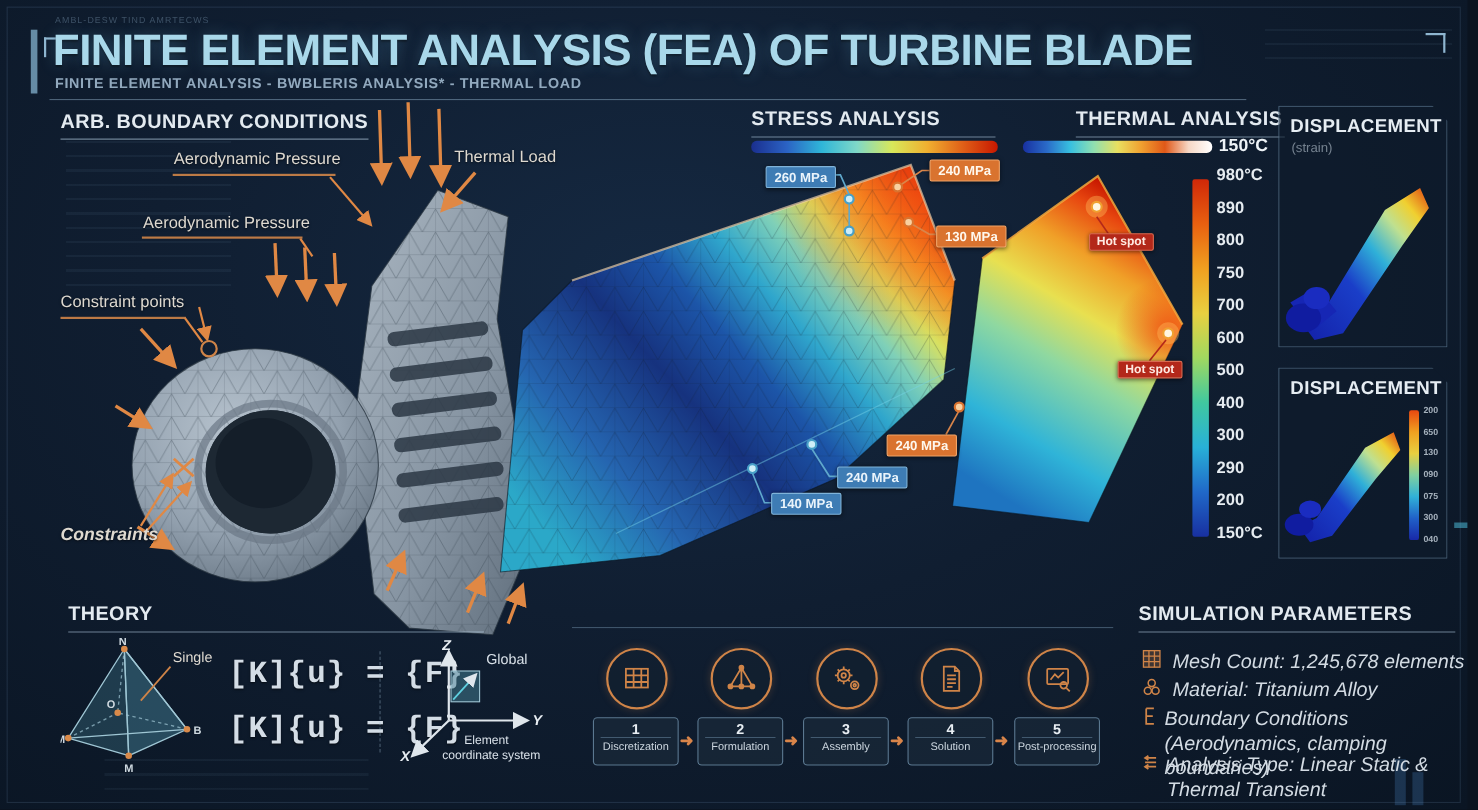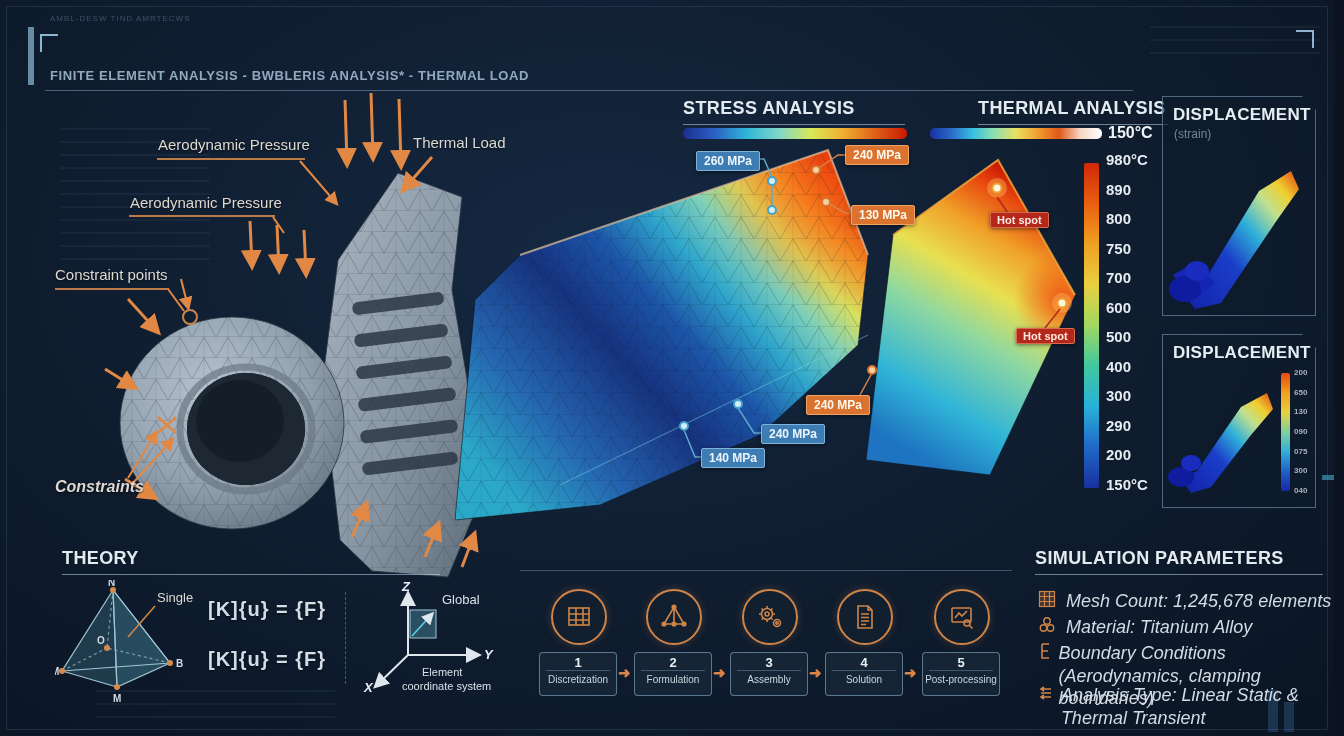--- a/index.html
+++ b/index.html
@@ -35,21 +35,21 @@
   .vscale-bar{position:absolute;left:1084px;top:163px;width:15px;height:325px;border-radius:2px;
     background:linear-gradient(180deg,#d02808,#e86010,#f0a020,#e8d040,#a0d860,#40c8a0,#28b0d8,#2068c8,#1830a0);}
   .vscale-labels{position:absolute;left:1106px;top:152px;height:340px;display:flex;flex-direction:column;justify-content:space-between;}
   .vscale-labels div{font-size:15px;font-weight:bold;color:#e6ecf1;line-height:1;}
   .panel{position:absolute;background:rgba(14,28,44,.62);border:1px solid rgba(160,200,230,.45);
     clip-path:polygon(0 0, calc(100% - 14px) 0, 100% 14px, 100% 100%, 0 100%);text-align:right;}
   .panel-h{position:absolute;left:10px;top:8px;font-size:17px;font-weight:bold;color:#e6edf3;letter-spacing:.3px;}
   .panel-sub{position:absolute;left:11px;top:30px;font-size:12px;color:rgba(200,214,224,.55);}
   .mini-ticks{position:absolute;display:flex;flex-direction:column;justify-content:space-between;}
   .mini-ticks div{font-size:8px;font-weight:bold;color:rgba(205,216,226,.8);line-height:1;}
-  .eq{position:absolute;font-family:Liberation Sans, sans-serif;font-size:20px;font-weight:bold;color:#d4dde6;letter-spacing:1px;
+  .eq{position:absolute;font-family:Liberation Mono, monospace;font-size:28px;font-weight:bold;color:#d4dde6;letter-spacing:1px;
     text-shadow:0 1px 2px rgba(0,0,0,.6);}
   .dashed-v{position:absolute;border-left:1px dashed rgba(160,190,210,.4);}
   .wf-circle{position:absolute;width:52px;height:52px;border:2px solid #cf8448;border-radius:50%;
     background:rgba(20,34,48,.5);display:flex;align-items:center;justify-content:center;box-shadow:0 0 8px rgba(207,132,72,.25);}
   .wf-box{position:absolute;width:76px;height:42px;background:rgba(24,40,56,.78);border:1px solid rgba(150,190,220,.55);
     border-radius:4px;display:flex;flex-direction:column;align-items:center;}
   .wf-num{font-size:13px;font-weight:bold;color:#e8eef3;padding-top:2px;width:85%;text-align:center;
     border-bottom:1px solid rgba(150,190,220,.35);}
   .wf-lab{font-size:10px;color:#ccd6df;padding-top:3px;white-space:nowrap;}
   .wf-arrow{position:absolute;color:#d9854a;font-size:15px;font-weight:bold;}
@@ -72,20 +72,21 @@
   <div class="deco-bar" style="left:1268px;top:690px;width:10px;height:42px"></div>
   <div class="deco-bar" style="left:1284px;top:702px;width:10px;height:30px"></div>
   <div class="cyan-dash" style="left:1322px;top:475px;width:18px;height:5px"></div>
 
   <div class="outer-frame"></div>
   <div class="corner tl"></div>
   <div class="corner tr"></div>
 
   <div class="micro">AMBL-DESW TIND AMRTECWS</div>
   <div class="accent-bar"></div>
+  <div class="title">FINITE ELEMENT ANALYSIS (FEA) OF TURBINE BLADE</div>
   <div class="subtitle">FINITE ELEMENT ANALYSIS - BWBLERIS ANALYSIS* - THERMAL LOAD</div>
   <div class="hline" style="left:45px;top:90px;width:1088px"></div>
 
   <svg class="abs" style="left:0;top:85px" width="1160" height="505" viewBox="0 0 1160 505">
     <defs>
       <pattern id="triG" width="24" height="21" patternUnits="userSpaceOnUse">
         <path d="M0,21 L12,0 L24,21 Z" fill="none" stroke="rgba(55,68,80,.85)" stroke-width=".7"></path>
         <path d="M12,0 L12,21" stroke="rgba(55,68,80,.5)" stroke-width=".5"></path>
       </pattern>
       <pattern id="triB" width="26" height="22" patternUnits="userSpaceOnUse">
@@ -219,20 +220,21 @@
     <g>
       <circle cx="997" cy="103" r="10" fill="rgba(255,190,90,.4)"></circle>
       <circle cx="997" cy="103" r="4.5" fill="#fff6e0" stroke="#f0a030" stroke-width="2"></circle>
       <path d="M997,112 L1012,134" stroke="#b3281a" stroke-width="1.5"></path>
       <circle cx="1062" cy="218" r="10" fill="rgba(255,190,90,.4)"></circle>
       <circle cx="1062" cy="218" r="4.5" fill="#fff6e0" stroke="#f0a030" stroke-width="2"></circle>
       <path d="M1060,224 L1045,243" stroke="#b3281a" stroke-width="1.5"></path>
     </g>
   </svg>
 
+  <div class="sec-h" style="left:55px;top:100px">ARB. BOUNDARY CONDITIONS</div>
   <div class="lbl" style="left:158px;top:136px">Aerodynamic Pressure</div>
   <div class="u-orange" style="left:157px;top:158px;width:148px"></div>
   <div class="lbl" style="left:413px;top:134px">Thermal Load</div>
   <div class="lbl" style="left:130px;top:194px">Aerodynamic Pressure</div>
   <div class="u-orange" style="left:129px;top:215px;width:146px"></div>
   <div class="lbl" style="left:55px;top:266px">Constraint points</div>
   <div class="u-orange" style="left:55px;top:288px;width:114px"></div>
   <div class="lbl b" style="left:55px;top:478px;font-size:16px">Constraints</div>
 
   <div class="sec-h" style="left:683px;top:98px;width:222px">STRESS ANALYSIS</div>

